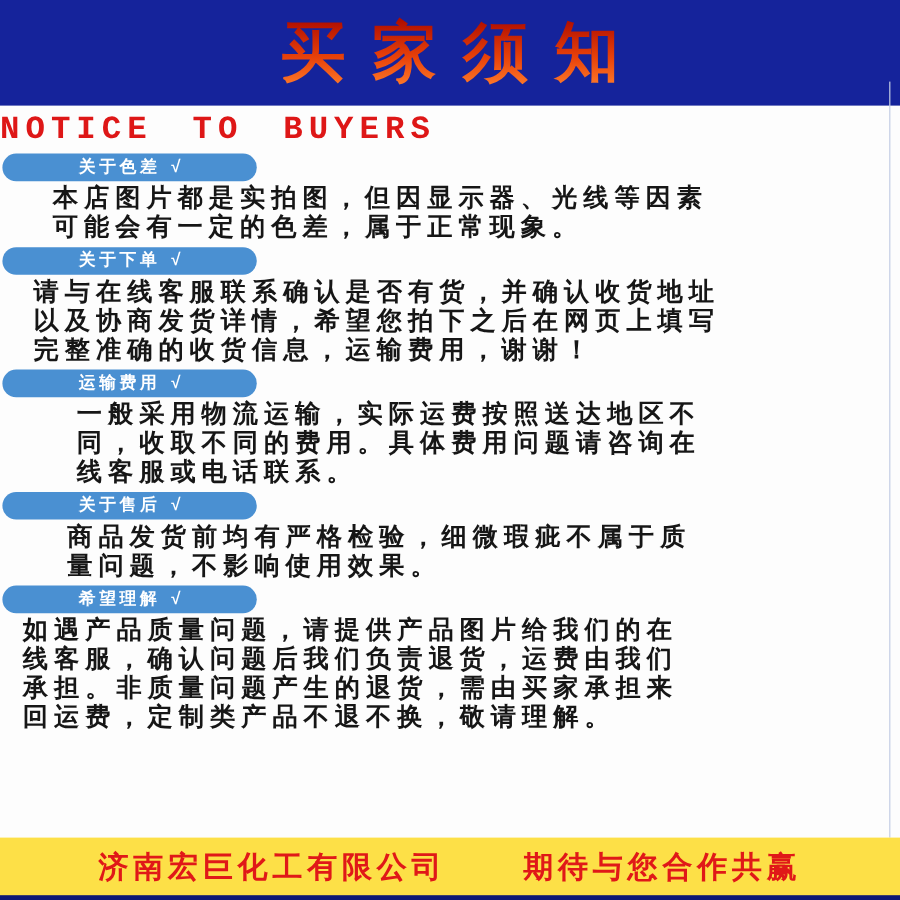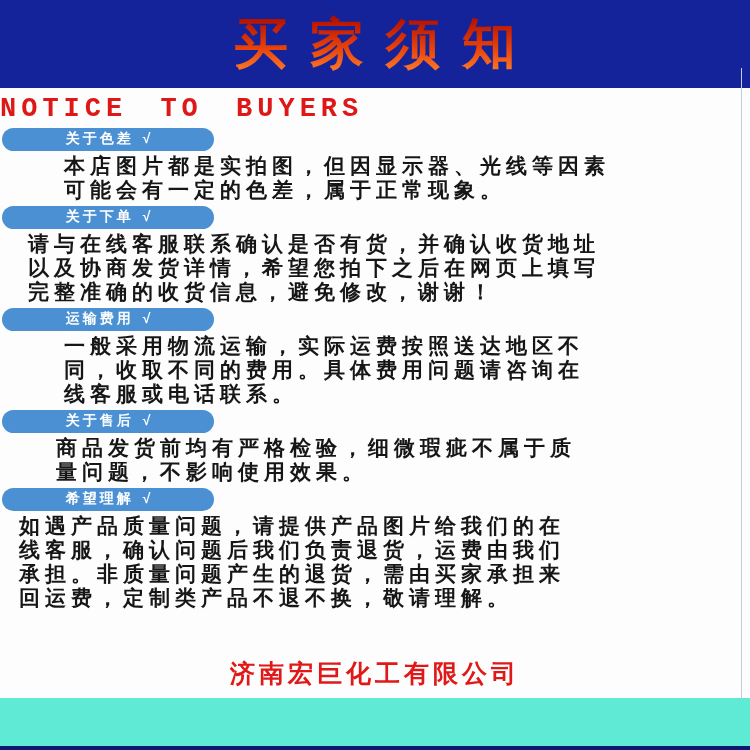--- a/index.html
+++ b/index.html
@@ -31,32 +31,32 @@
     box-sizing:border-box; width:212px; margin:0 0 3px 2px;
     background:#4a90d2; border-radius:17px;
     color:#ffffff; font-size:14px; font-weight:bold; letter-spacing:3px;
     padding:2px 0 3px; text-align:center;
   }
   .pill .check { margin-left:9px; letter-spacing:0; font-weight:bold; }
   .para-line {
     font-weight:bold; color:#161616; font-size:21px; line-height:24px;
     letter-spacing:5px; white-space:nowrap;
   }
-  .pad-s1 { padding-left:64px; }
+  .pad-s1 { padding-left:44px; }
   .pad-s2 { padding-left:28px; }
   .pad-s3 { padding-left:46px; }
   .pad-s4 { padding-left:64px; }
   .pad-s5 { padding-left:56px; }
   .pad-s6 { padding-left:19px; }
   
   .footer {
     position:absolute; left:0; right:0; bottom:0; height:52px;
-    box-sizing:border-box; background:#5eead4; border-bottom:4px solid #0d1874;
+    box-sizing:border-box; background:#fde047; border-bottom:4px solid #0d1874;
     display:flex; align-items:center; justify-content:center; gap:64px;
-    color:#e01818; font-weight:bold; font-size:25px; letter-spacing:4px;flex-direction:column;
+    color:#e01818; font-weight:bold; font-size:25px; letter-spacing:4px;
   }
   .right-edge {
     position:absolute; top:68px; bottom:52px; right:8px; width:1px;
     background:#c3cde4;
   }
 </style>
 </head>
 <body>
 
 <div class="page">
@@ -79,21 +79,21 @@
       </div>
     </div>
 
     <div class="section">
       <div class="pill">
         <span>关于下单</span><span class="check">√</span>
       </div>
       <div class="para pad-s2">
         <div class="para-line">请与在线客服联系确认是否有货，并确认收货地址</div>
         <div class="para-line">以及协商发货详情，希望您拍下之后在网页上填写</div>
-        <div class="para-line">完整准确的收货信息，避免修改，谢谢！</div>
+        <div class="para-line">完整准确的收货信息，运输费用，谢谢！</div>
       </div>
     </div>
 
 
     <div class="section">
       <div class="pill">
         <span>运输费用</span><span class="check">√</span>
       </div>
       <div class="para pad-s4">
         <div class="para-line">一般采用物流运输，实际运费按照送达地区不</div>

